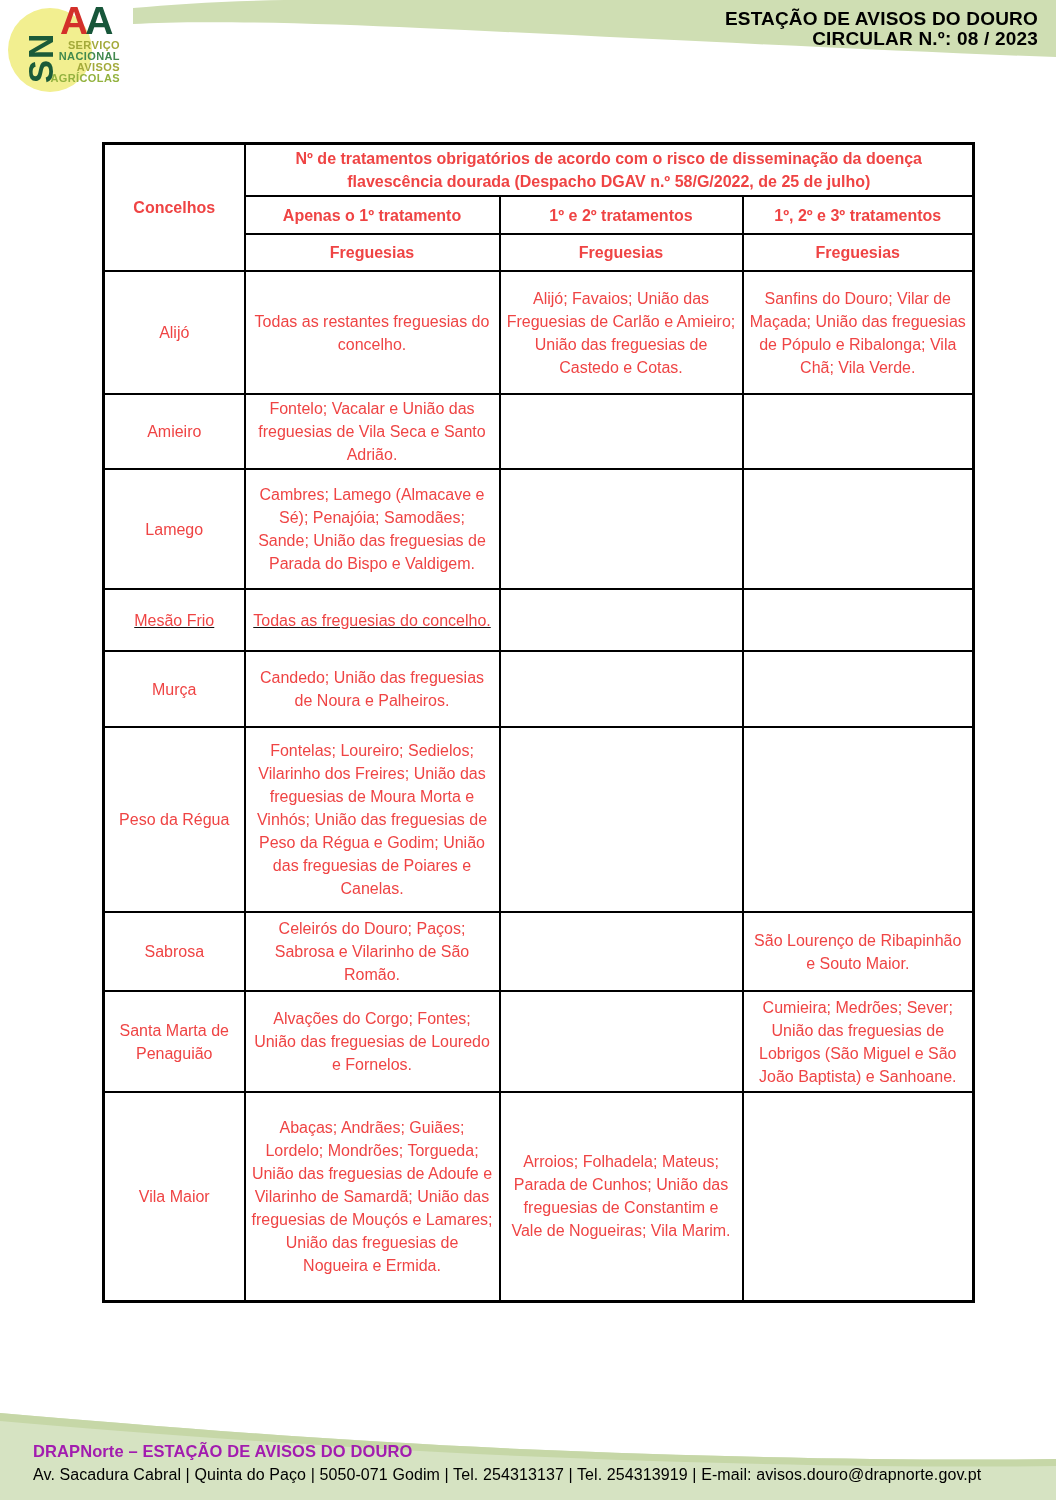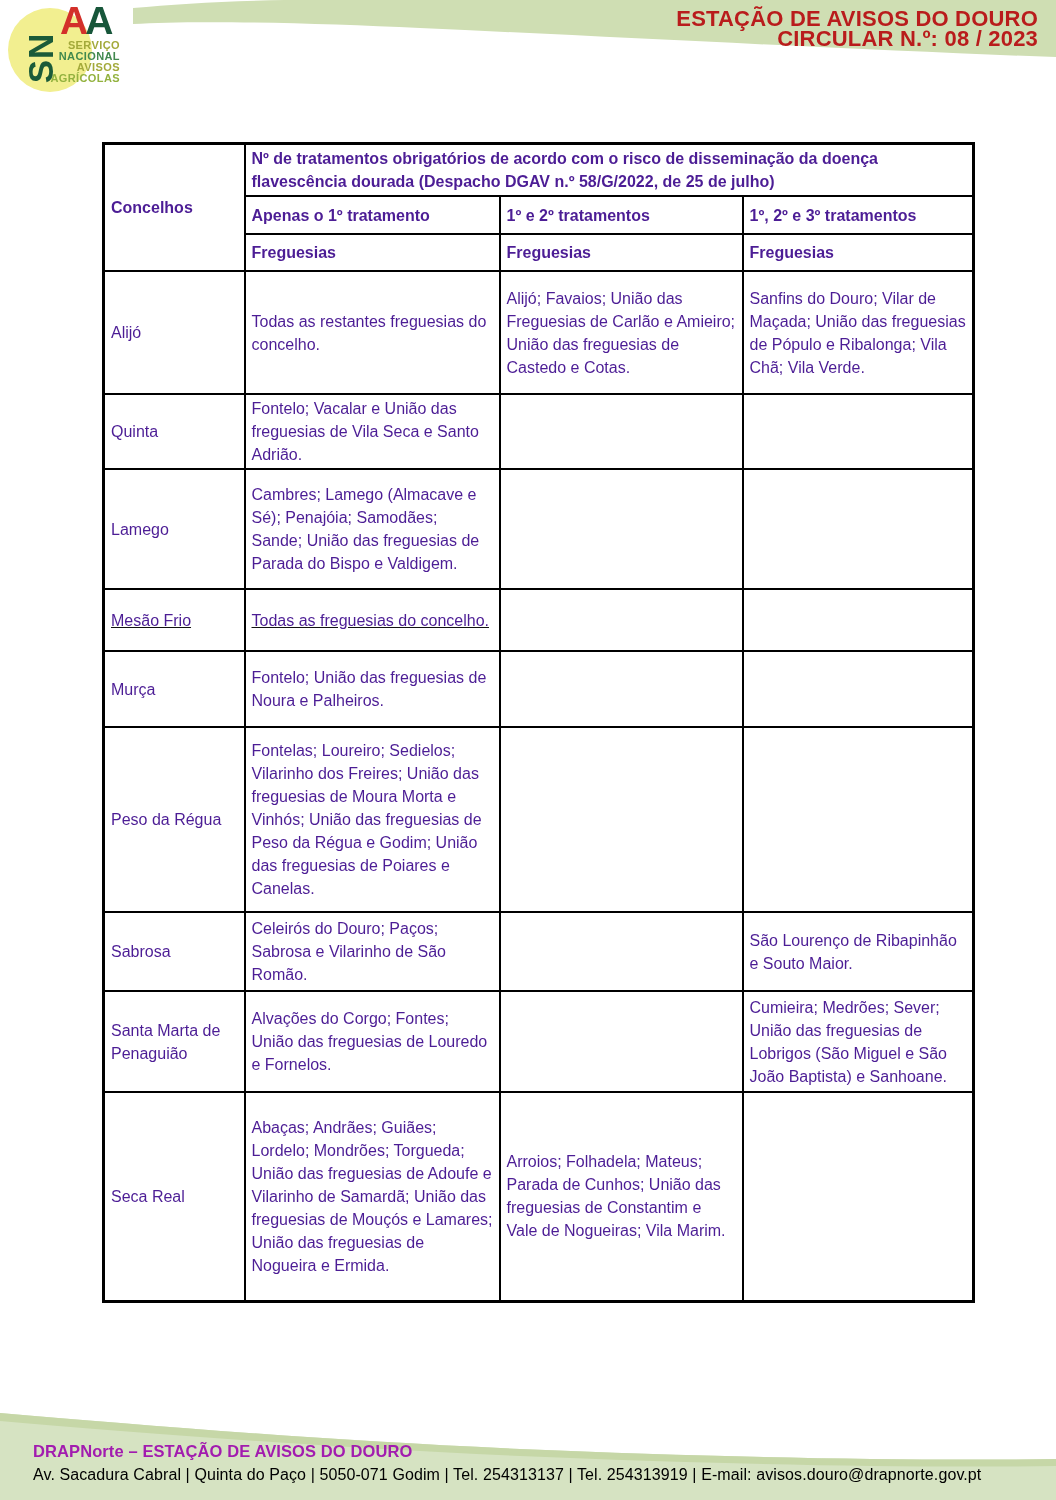--- a/index.html
+++ b/index.html
@@ -10,22 +10,22 @@
     background:#ffffff;
     overflow:hidden;
     font-family:"Liberation Sans", sans-serif;
     color:#111;
   }
   
   .band-top{position:absolute;top:0;left:0;width:1056px;height:60px;}
   .band-title{
     position:absolute;top:9px;right:18px;
     text-align:right;font-weight:bold;
-    font-size:22px;line-height:19.5px;
-    letter-spacing:0.2px;color:#b91c1c;
+    font-size:19px;line-height:19.5px;
+    letter-spacing:0.2px;color:#000000;
   }
   
   .logo{position:absolute;left:8px;top:2px;width:120px;height:100px;}
   .logo-circle{position:absolute;left:0;top:6px;width:84px;height:84px;border-radius:50%;background:#f2ef90;}
   .logo-sn{
     position:absolute;left:2px;top:36px;width:62px;height:40px;
     transform:rotate(-90deg);
     font-weight:bold;font-size:35px;letter-spacing:1px;
     color:#1b5b39;text-align:center;line-height:40px;
   }
@@ -45,24 +45,24 @@
   .logo-sub .l2{color:#a3a93a;}
   .logo-sub .l3{color:#93b23f;text-align:right;}
   
   table.main{
     position:absolute;left:102px;top:142px;
     width:870px;border-collapse:collapse;table-layout:fixed;
     border:3px solid #000;
   }
   table.main td{
     border:2px solid #000;
-    vertical-align:middle;
+    text-align:center;vertical-align:middle;
     padding:2px 6px;
     font-size:16px;line-height:23px;
-    color:#4c1d95;
+    color:#ef4444;
     overflow:hidden;
   }
   td.hdr{font-weight:bold;font-size:16.5px;line-height:21px;}
   td.concelhos-hdr{font-weight:bold;font-size:17px;}
   td.concelho{font-size:16.5px;}
   tr.h1{height:48px;} tr.h2{height:38px;} tr.h3{height:37px;}
   tr.r0{height:123px;} tr.r1{height:70px;} tr.r2{height:120px;}
   tr.r3{height:62px;text-decoration:underline;}  tr.r4{height:76px;} tr.r5{height:185px;}
   tr.r6{height:79px;}  tr.r7{height:101px;} tr.r8{height:209px;}
   
@@ -126,40 +126,40 @@
         <td class="hdr">Freguesias</td>
       </tr>
 
       <tr class="r0">
         <td class="concelho">Alijó</td>
         <td>Todas as restantes freguesias do concelho.</td>
         <td>Alijó; Favaios; União das Freguesias de Carlão e Amieiro; União das freguesias de Castedo e Cotas.</td>
         <td>Sanfins do Douro; Vilar de Maçada; União das freguesias de Pópulo e Ribalonga; Vila Chã; Vila Verde.</td>
       </tr>
       <tr class="r1">
-        <td class="concelho">Quinta</td>
+        <td class="concelho">Amieiro</td>
         <td>Fontelo; Vacalar e União das freguesias de Vila Seca e Santo Adrião.</td>
         <td></td>
         <td></td>
       </tr>
       <tr class="r2">
         <td class="concelho">Lamego</td>
         <td>Cambres; Lamego (Almacave e Sé); Penajóia; Samodães; Sande; União das freguesias de Parada do Bispo e Valdigem.</td>
         <td></td>
         <td></td>
       </tr>
       <tr class="r3">
         <td class="concelho">Mesão Frio</td>
         <td>Todas as freguesias do concelho.</td>
         <td></td>
         <td></td>
       </tr>
       <tr class="r4">
         <td class="concelho">Murça</td>
-        <td>Fontelo; União das freguesias de Noura e Palheiros.</td>
+        <td>Candedo; União das freguesias de Noura e Palheiros.</td>
         <td></td>
         <td></td>
       </tr>
       <tr class="r5">
         <td class="concelho">Peso da Régua</td>
         <td>Fontelas; Loureiro; Sedielos; Vilarinho dos Freires; União das freguesias de Moura Morta e Vinhós; União das freguesias de Peso da Régua e Godim; União das freguesias de Poiares e Canelas.</td>
         <td></td>
         <td></td>
       </tr>
       <tr class="r6">
@@ -168,21 +168,21 @@
         <td></td>
         <td>São Lourenço de Ribapinhão e Souto Maior.</td>
       </tr>
       <tr class="r7">
         <td class="concelho">Santa Marta de Penaguião</td>
         <td>Alvações do Corgo; Fontes; União das freguesias de Louredo e Fornelos.</td>
         <td></td>
         <td>Cumieira; Medrões; Sever; União das freguesias de Lobrigos (São Miguel e São João Baptista) e Sanhoane.</td>
       </tr>
       <tr class="r8">
-        <td class="concelho">Seca Real</td>
+        <td class="concelho">Vila Maior</td>
         <td>Abaças; Andrães; Guiães; Lordelo; Mondrões; Torgueda; União das freguesias de Adoufe e Vilarinho de Samardã; União das freguesias de Mouçós e Lamares; União das freguesias de Nogueira e Ermida.</td>
         <td>Arroios; Folhadela; Mateus; Parada de Cunhos; União das freguesias de Constantim e Vale de Nogueiras; Vila Marim.</td>
         <td></td>
       </tr>
     </tbody>
   </table>
 
   <svg class="band-bottom" viewBox="0 0 1056 90" width="1056" height="90" aria-hidden="true">
     <path d="M0 3 C 140 15, 320 30, 520 39 C 730 48, 920 51, 1056 49 L 1056 90 L 0 90 Z" fill="#d6e3c2"></path>
     <path d="M0 3 C 140 15, 320 30, 520 39 C 730 48, 920 51, 1056 49 L 1056 56 C 920 58, 730 55, 520 46 C 320 37, 140 23, 0 11 Z" fill="#c6d7a7"></path>

